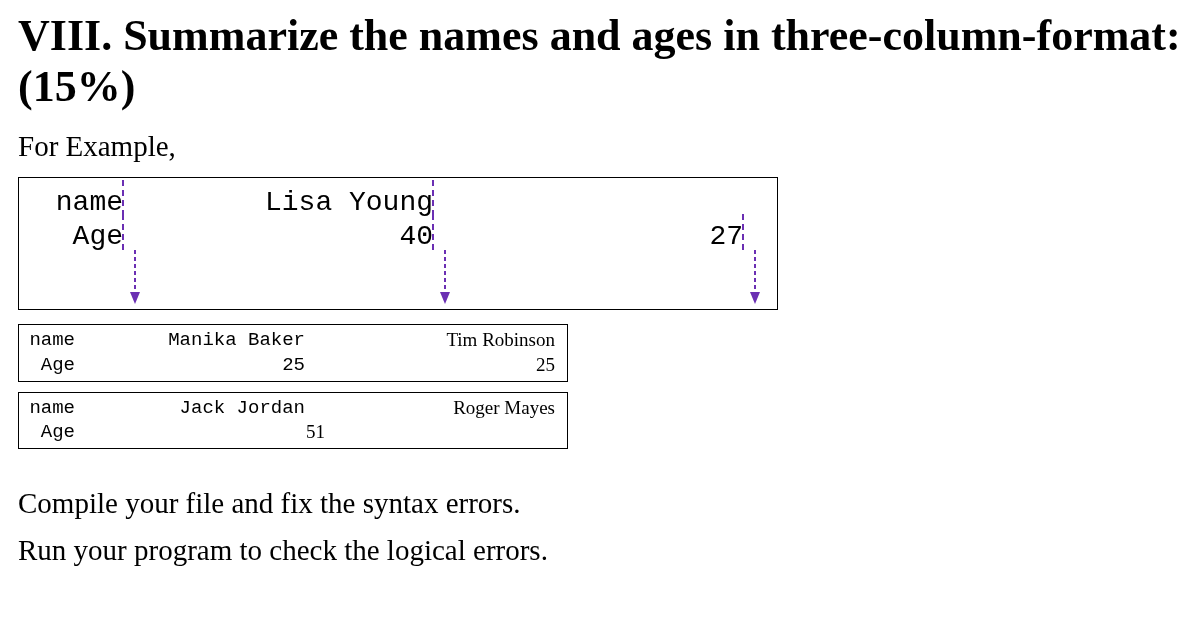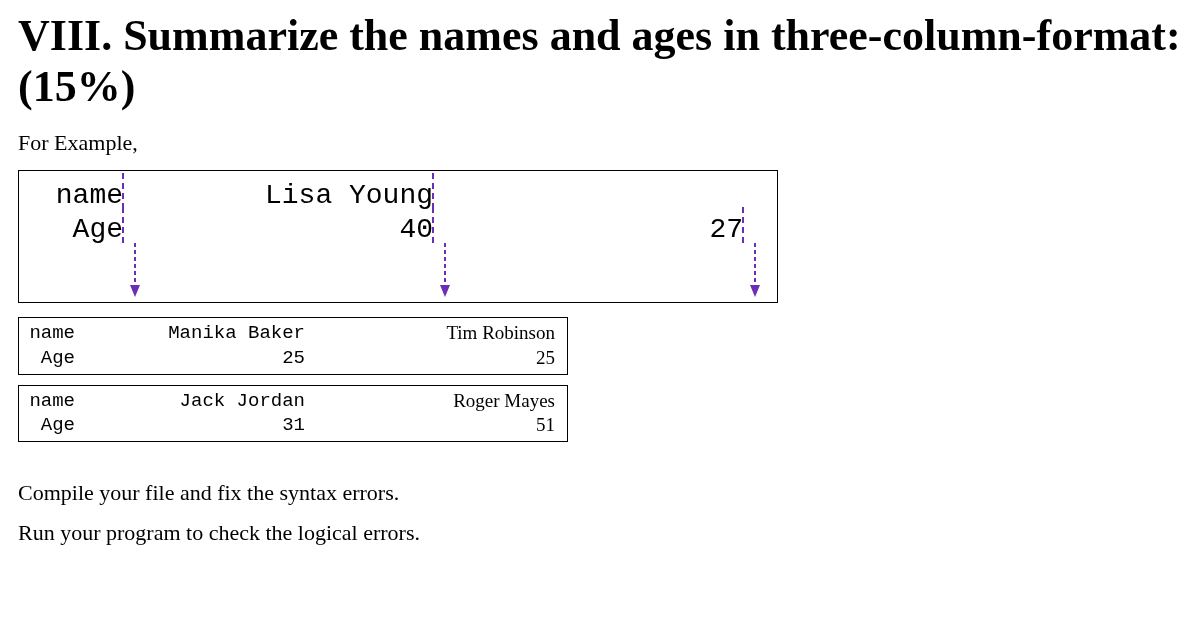--- a/index.html
+++ b/index.html
@@ -10,21 +10,21 @@
     background: #fff;
     width: 1200px;
     box-sizing: border-box;
   }
   .heading {
     font-size: 44px;
     font-weight: bold;
     margin: 0 0 18px 0;
   }
   .subheading, .instr {
-    font-size: 22px;
+    font-size: 29px;
     margin: 10px 0 14px 0;
   }
   .example-box {
     border: 1px solid #000;
     width: 760px;
     padding: 8px 14px 0 14px;
     margin-bottom: 14px;
     box-sizing: border-box;
     font-family: "Courier New", Courier, monospace;
     font-size: 28px;
@@ -128,21 +128,20 @@
 </div>
 
 <div class="small-box">
   <div class="sb-row">
     <div class="sb-col s1">name</div>
     <div class="sb-col s2">Jack Jordan</div>
     <div class="sb-col s3">Roger Mayes</div>
   </div>
   <div class="sb-row">
     <div class="sb-col s1">Age</div>
-    <div class="sb-col s2">31</div>
     <div class="sb-col s3">51</div>
   </div>
 </div>
 
 <div class="spacer"></div>
 
 <div class="instr">Compile your file and fix the syntax errors.</div>
 <div class="instr">Run your program to check the logical errors.</div>
 
 </body></html>

